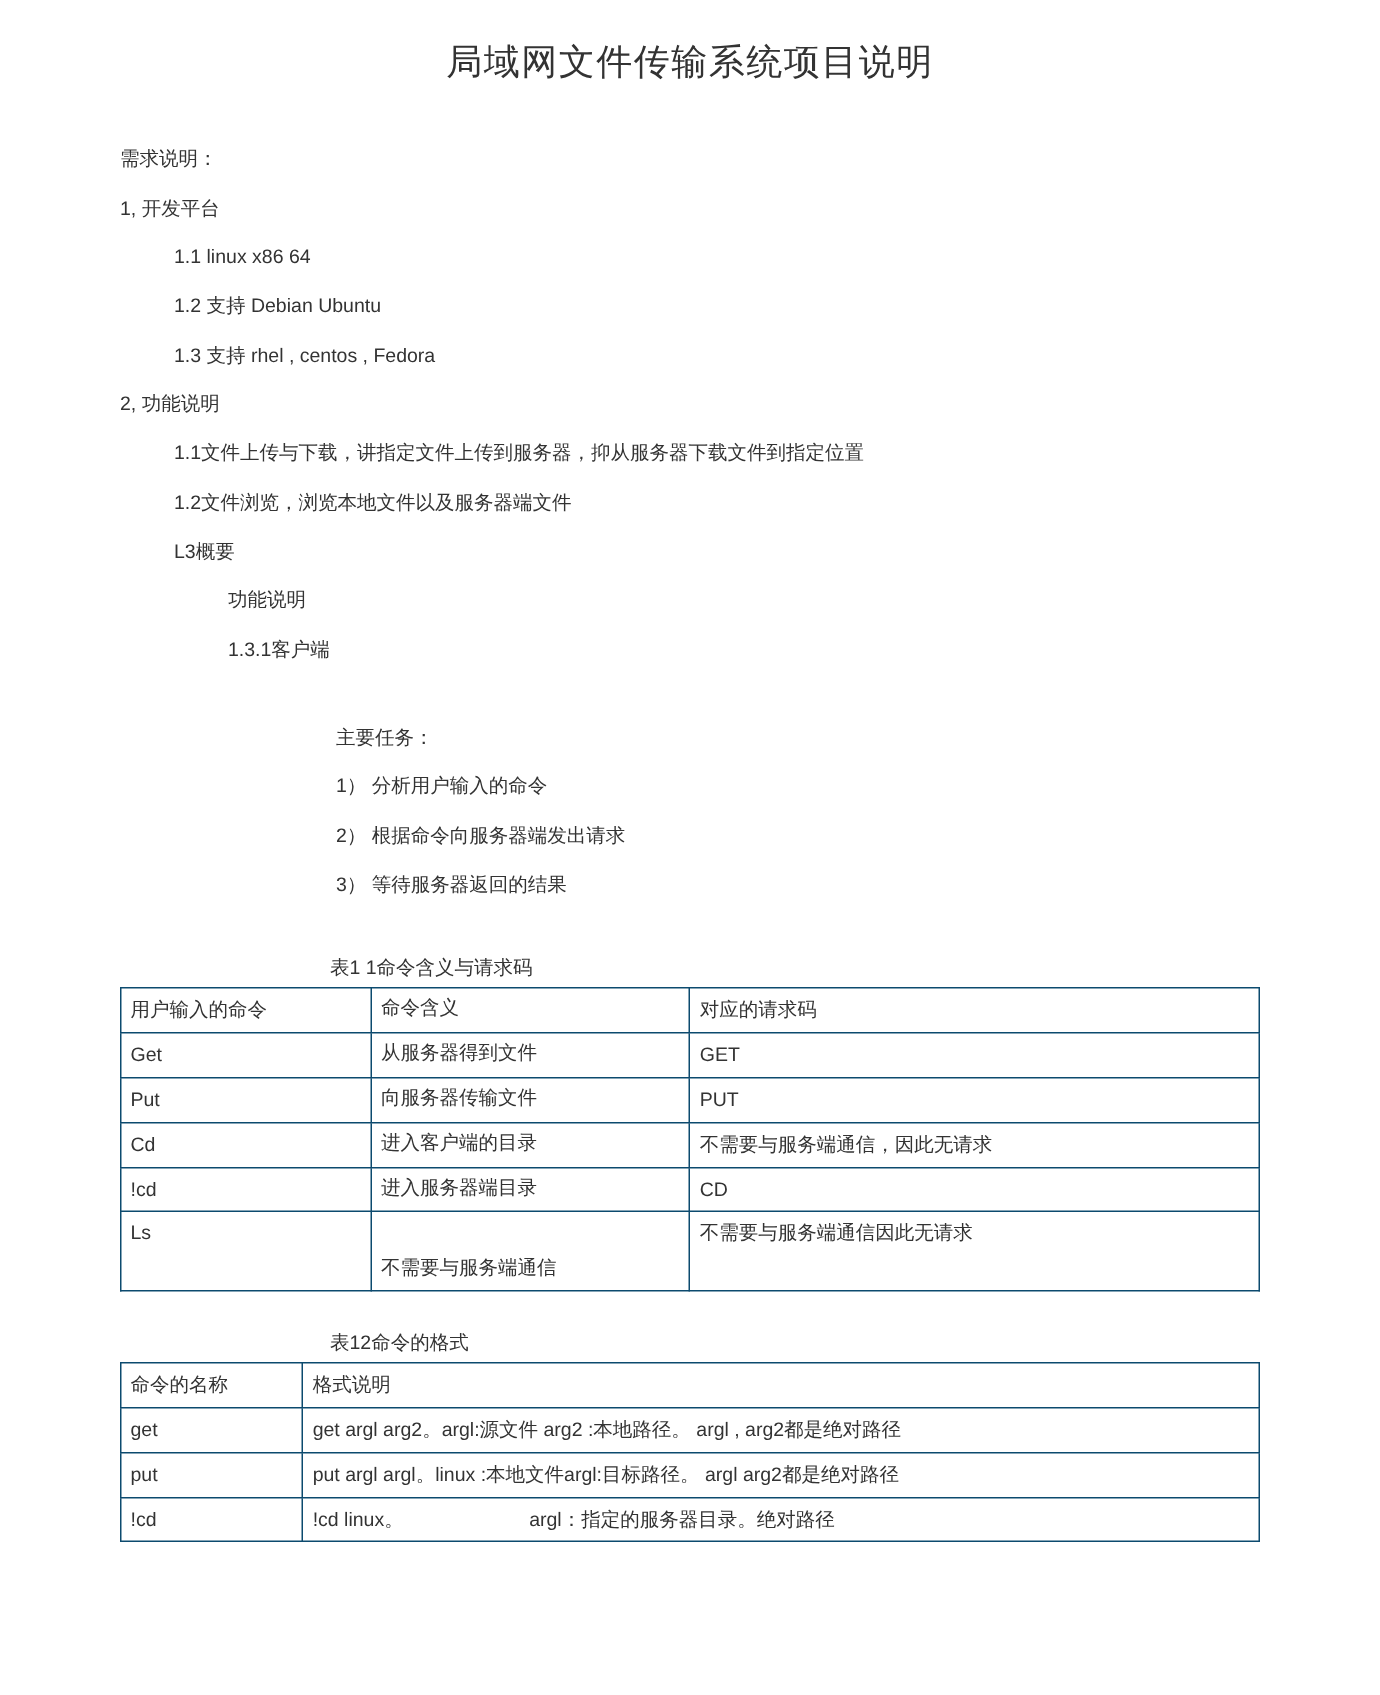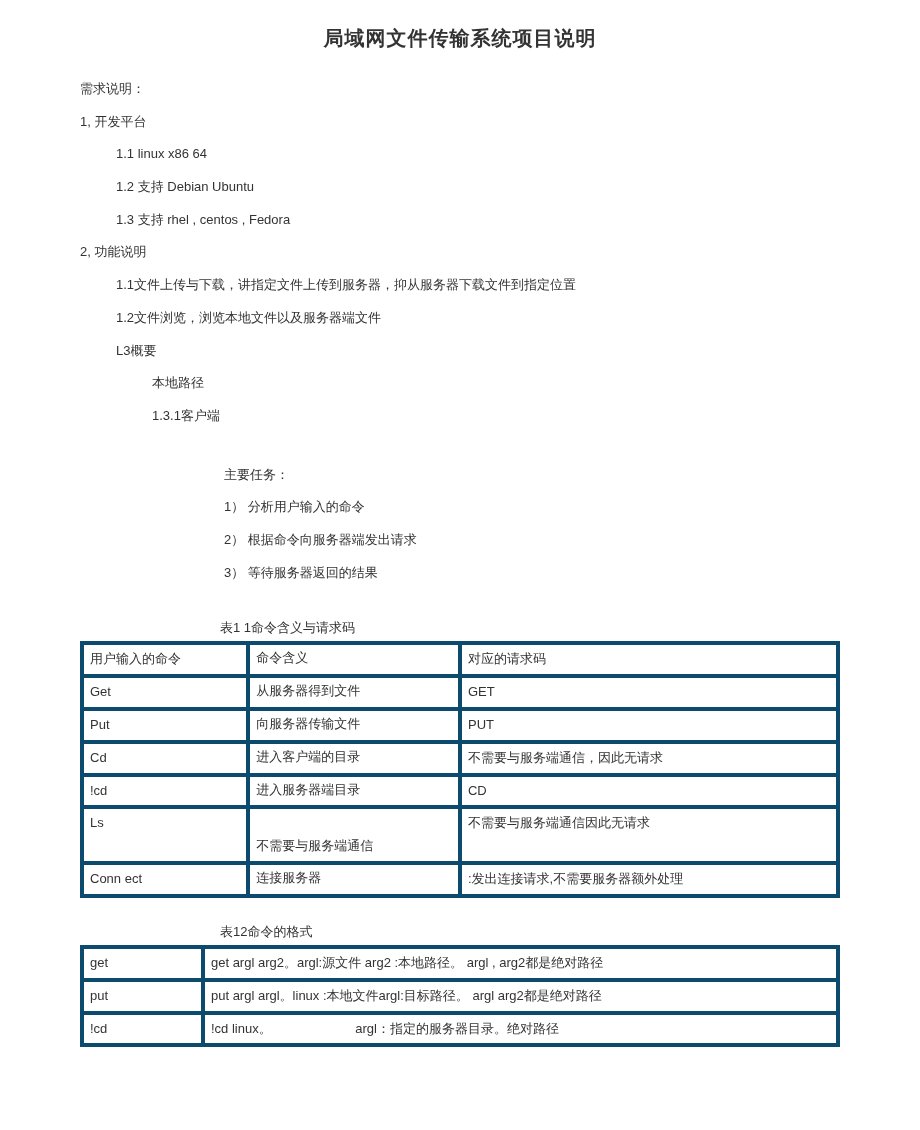--- a/index.html
+++ b/index.html
@@ -6,38 +6,38 @@
       font-family: "Microsoft YaHei", "PingFang SC", Arial, sans-serif;
       font-size: 13px;
       color: #333;
       background: #fff;
       margin: 0;
       padding: 20px 80px 40px 80px;
       width: 760px;
     }
     h1 {
       text-align: center;
-      font-size: 20px;
-      font-weight: bold;
-      margin: 5px 0 25px 0;
+      font-size: 24px;
+      font-weight: normal;
+      margin: 5px 0 37px 0;
       letter-spacing: 1px;
     }
     .line { margin: 8px 0; line-height: 1.9; }
     .i1 { padding-left: 0px; }
     .i2 { padding-left: 36px; }
     .i3 { padding-left: 72px; }
     .i5 { padding-left: 144px; }
     table {
       border-collapse: collapse;
       width: 100%;
       margin-bottom: 25px;
       font-size: 13px;
     }
     table td {
-      border: 4px solid #0c4a6e;
+      border: 1px solid #0c4a6e;
       padding: 4px 6px;
       vertical-align: top;
       line-height: 1.6;
     }
     .table-caption {
       padding-left: 140px;
       margin: 8px 0 4px 0;
     }
     .t1 td:nth-child(1) { width: 22%; }
     .t1 td:nth-child(2) { width: 28%; font-family: Liberation Mono, monospace; }
@@ -57,21 +57,21 @@
 
 <div class="line i1">1,  开发平台</div>
 <div class="line i2">1.1   linux x86 64</div>
 <div class="line i2">1.2   支持  Debian Ubuntu</div>
 <div class="line i2">1.3   支持  rhel , centos , Fedora</div>
 
 <div class="line i1">2,  功能说明</div>
 <div class="line i2">1.1文件上传与下载，讲指定文件上传到服务器，抑从服务器下载文件到指定位置</div>
 <div class="line i2">1.2文件浏览，浏览本地文件以及服务器端文件</div>
 <div class="line i2">L3概要</div>
-<div class="line i3">本地路径</div>
+<div class="line i3">功能说明</div>
 <div class="line i3">1.3.1客户端</div>
 
 <div style="height:18px"></div>
 
 <div class="line i5">主要任务：</div>
 <div class="line i5">1）  分析用户输入的命令</div>
 <div class="line i5">2）  根据命令向服务器端发出请求</div>
 <div class="line i5">3）  等待服务器返回的结果</div>
 
 <div style="height:18px"></div>
@@ -103,31 +103,30 @@
     <td>!cd</td>
     <td>进入服务器端目录</td>
     <td>CD</td>
   </tr>
   <tr>
     <td class="tall">Ls</td>
     <td style="vertical-align:bottom">
 不需要与服务端通信</td>
     <td>不需要与服务端通信因此无请求</td>
   </tr>
-  <tr>
-    <td>Conn ect</td>
-    <td>连接服务器</td>
-    <td>:发出连接请求,不需要服务器额外处理</td>
-  </tr>
 </tbody>
   </table>
 
 <div class="table-caption">表12命令的格式</div>
 <table class="t2">
   <tbody>
+      <tr>
+    <td>命令的名称</td>
+    <td>格式说明</td>
+  </tr>
   <tr>
     <td>get</td>
     <td>
       <span>get argl arg2。argl:源文件  arg2 :本地路径。</span>
       <span class="fmt-note">argl , arg2都是绝对路径</span>
     </td>
   </tr>
   <tr>
     <td>put</td>
     <td>

